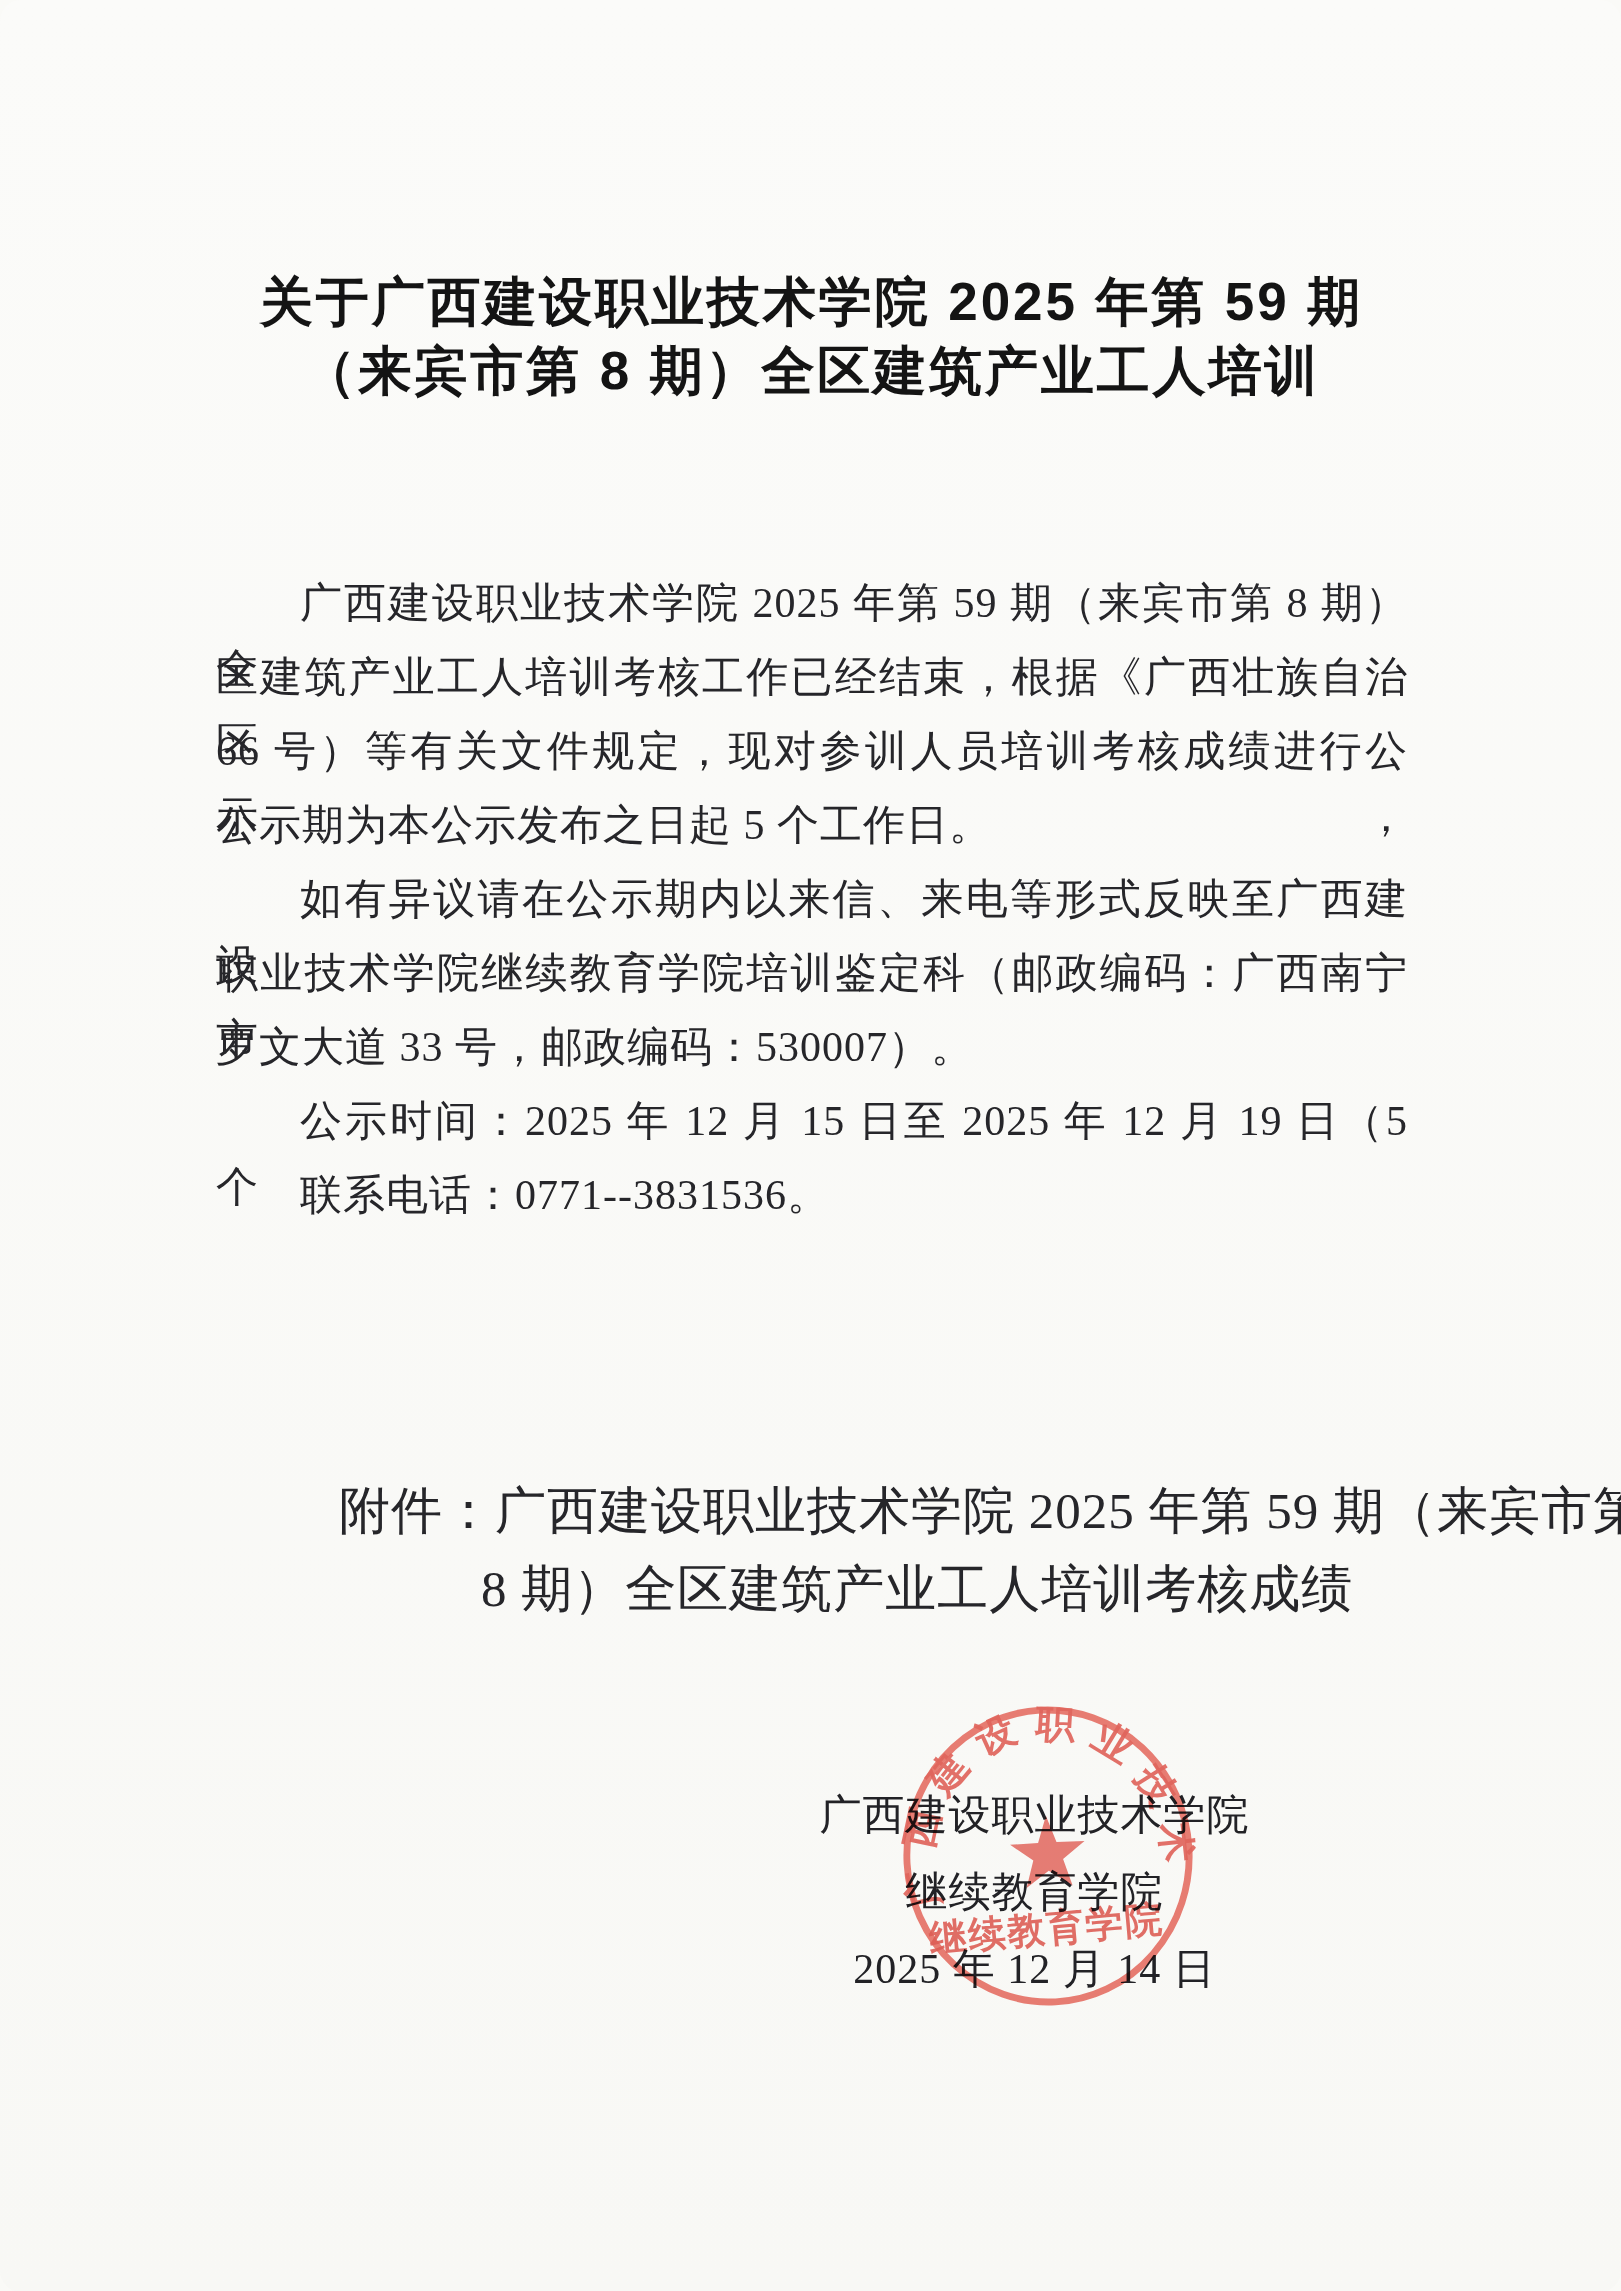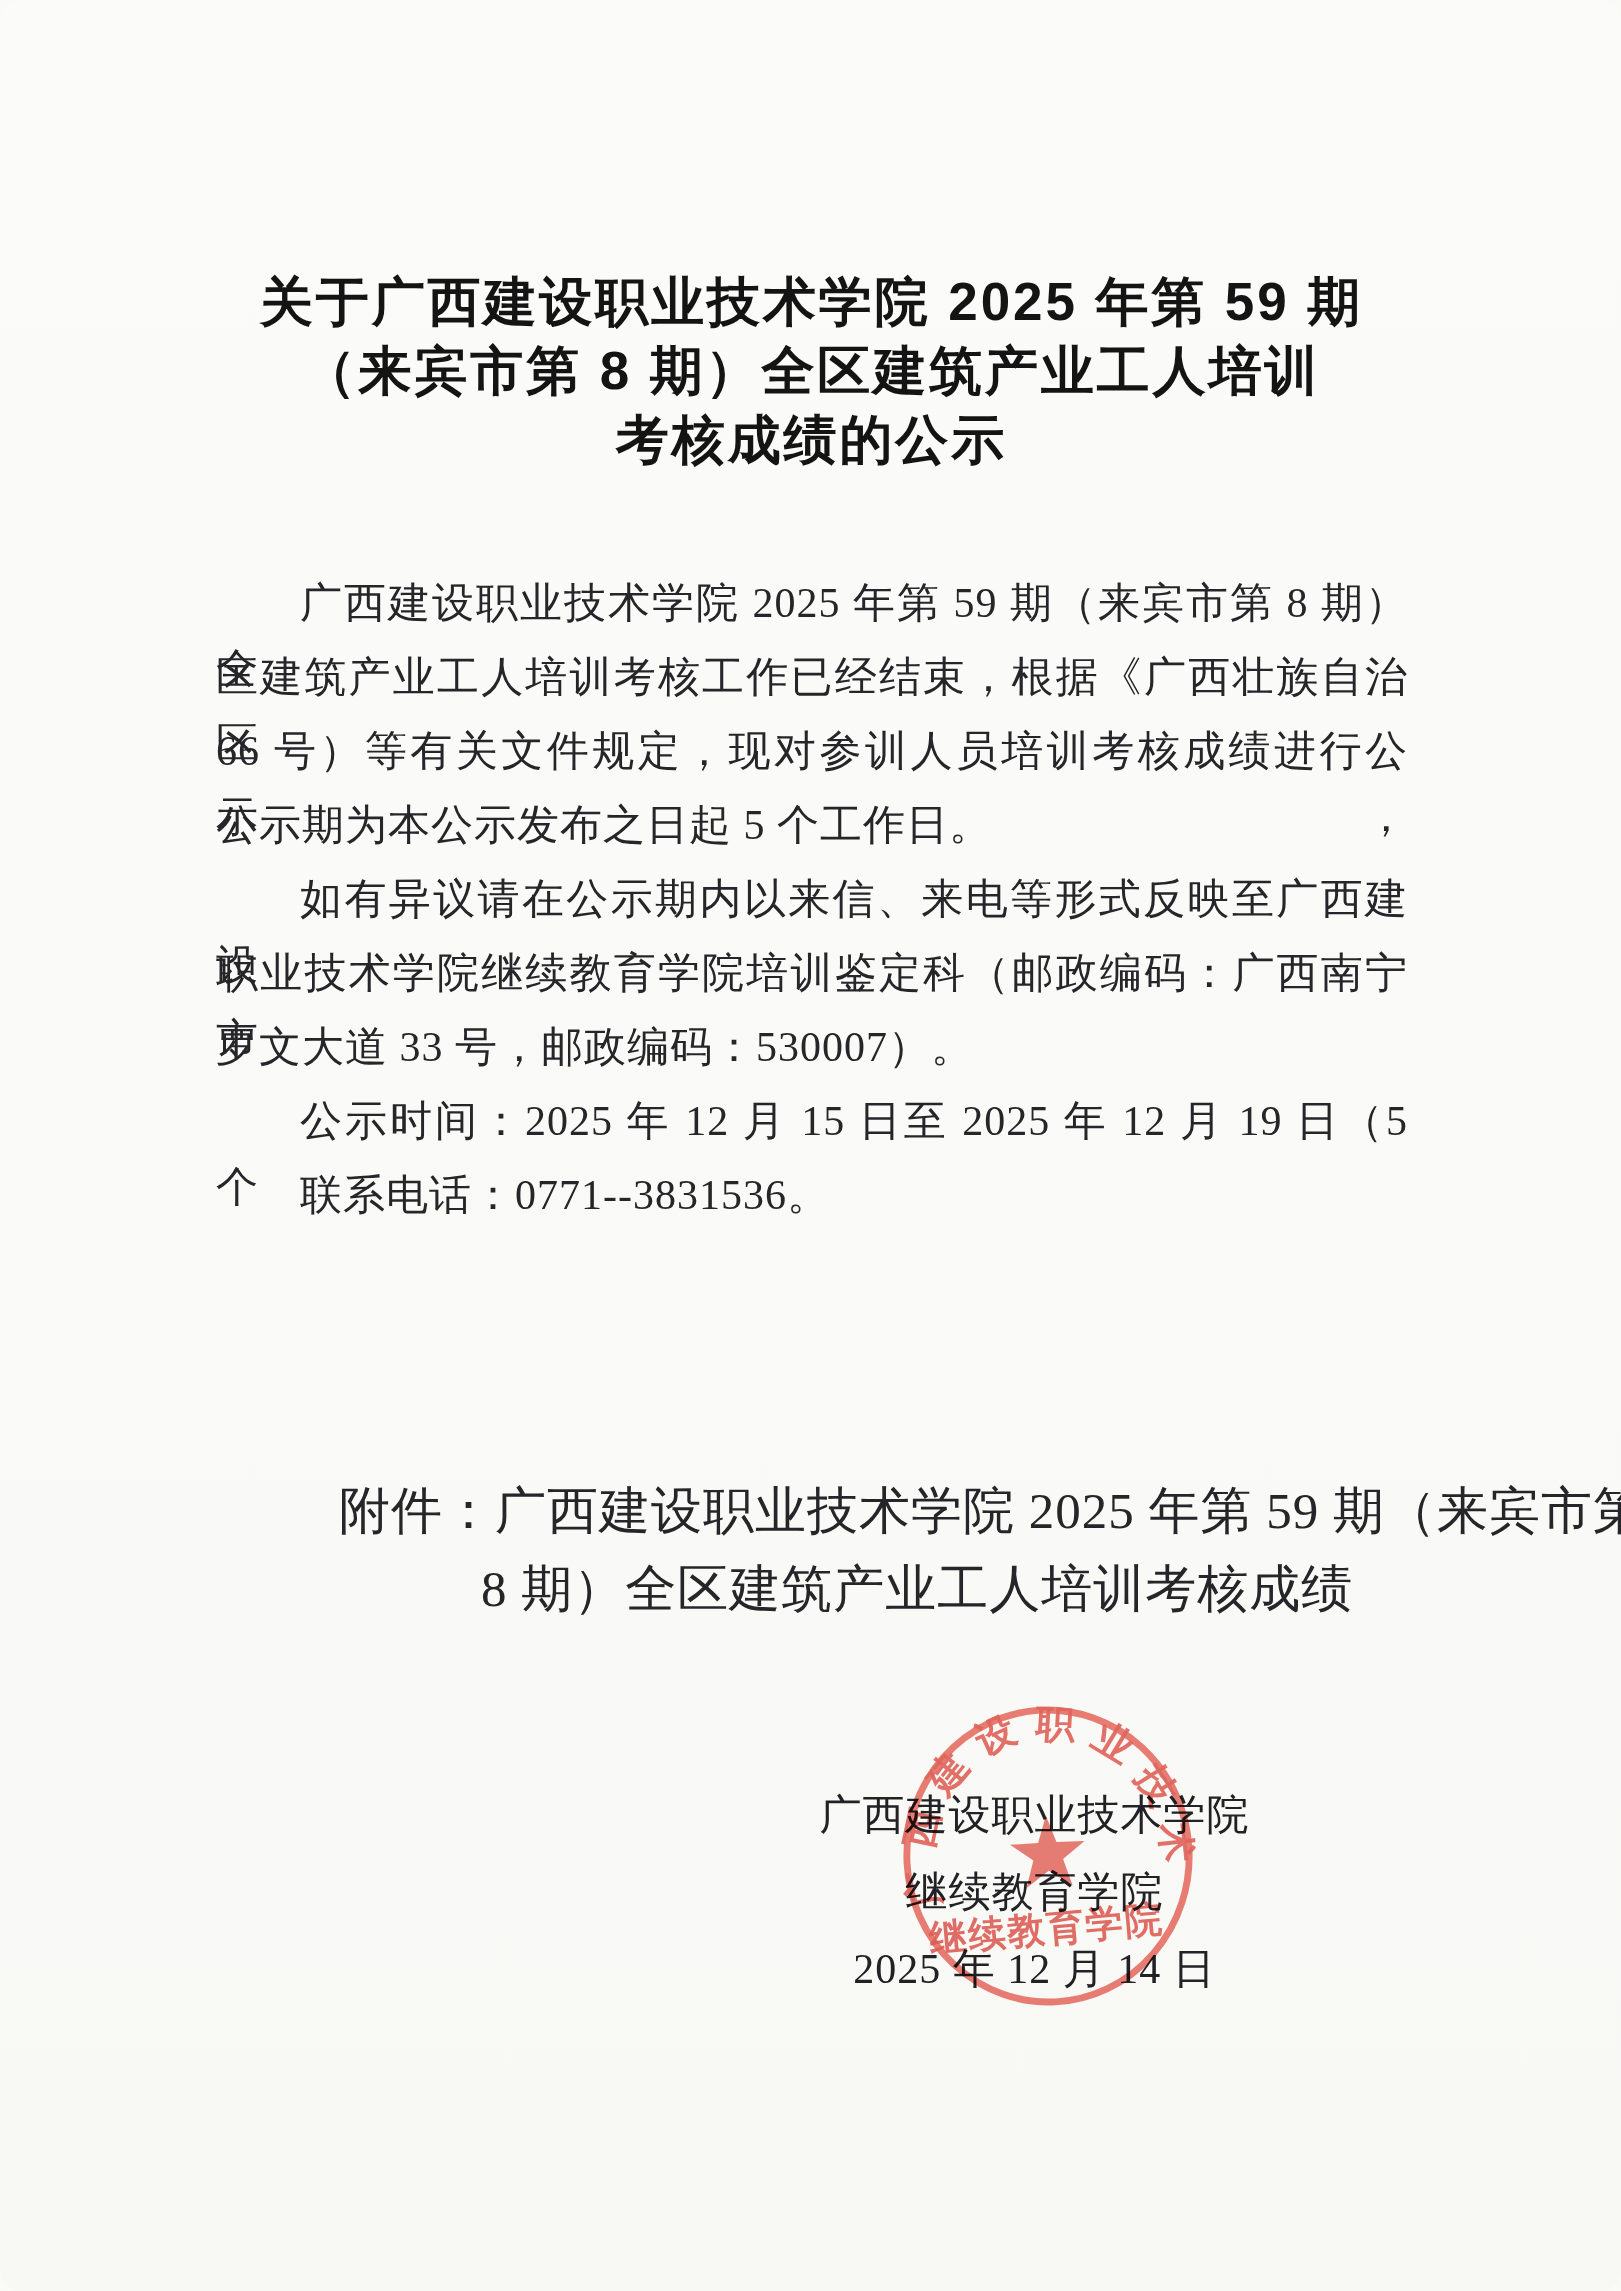--- a/index.html
+++ b/index.html
@@ -55,21 +55,20 @@
   .seal svg{width:100%;height:100%;}
 </style>
 </head>
 <body>
 
 <div class="page">
 
   <div class="title">
     <div>关于广西建设职业技术学院 2025 年第 59 期</div>
     <div>（来宾市第 8 期）全区建筑产业工人培训</div>
-    <div>考核成绩的公示</div>
   </div>
 
   <div class="body-block">
     <div class="bline indent fill">广西建设职业技术学院 2025 年第 59 期（来宾市第 8 期）全</div>
     <div class="bline fill">区建筑产业工人培训考核工作已经结束，根据《广西壮族自治区</div>
     <div class="bline fill">66 号）等有关文件规定，现对参训人员培训考核成绩进行公示，</div>
     <div class="bline">公示期为本公示发布之日起 5 个工作日。</div>
     <div class="bline indent fill">如有异议请在公示期内以来信、来电等形式反映至广西建设</div>
     <div class="bline fill">职业技术学院继续教育学院培训鉴定科（邮政编码：广西南宁市</div>
     <div class="bline">罗文大道 33 号，邮政编码：530007）。</div>

